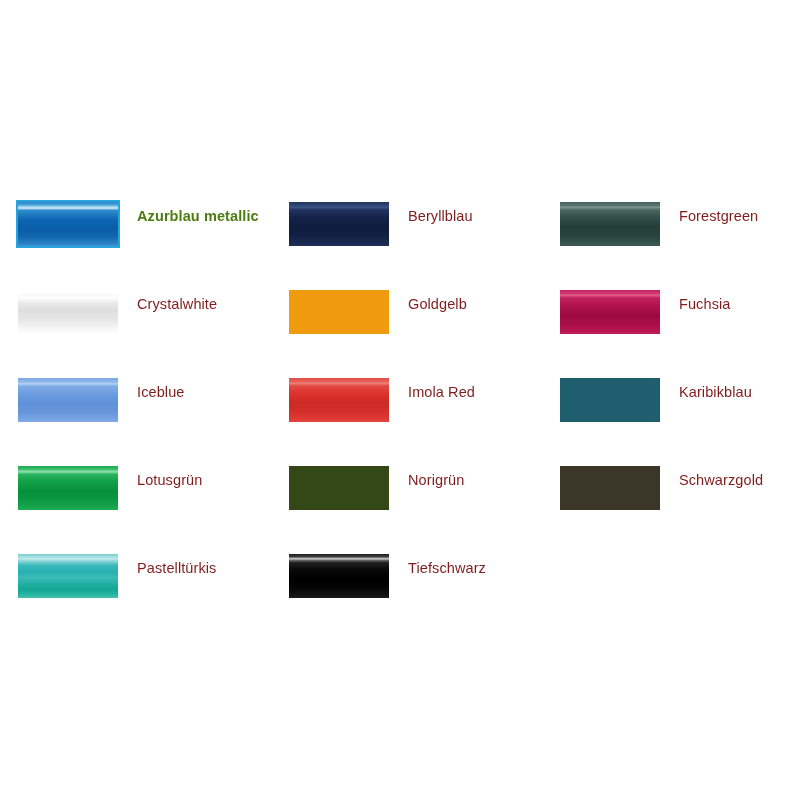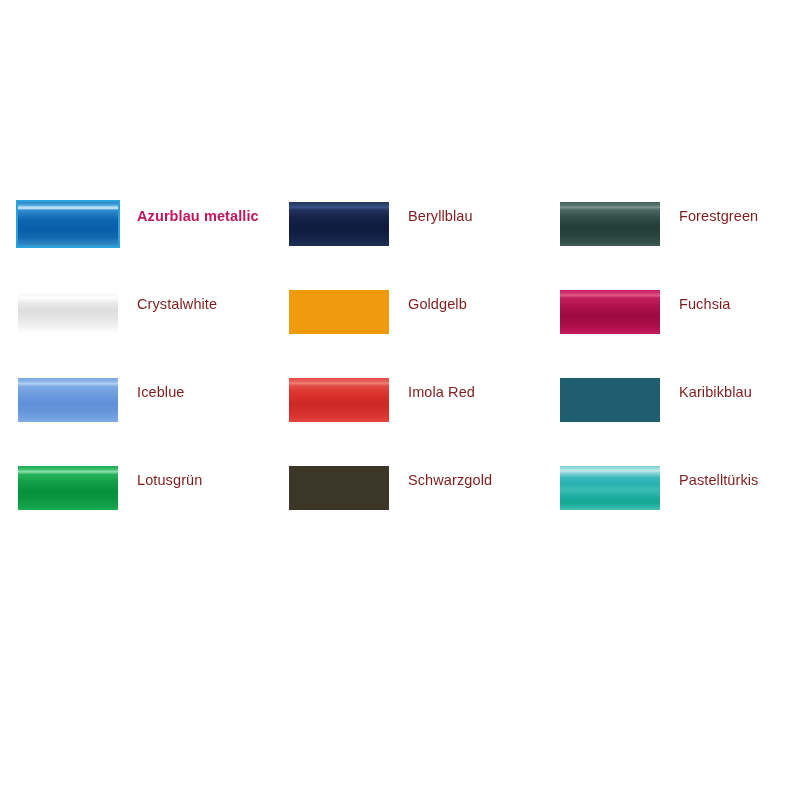--- a/index.html
+++ b/index.html
@@ -77,21 +77,21 @@
     margin-top: 9px;
     font-size: 14.5px;
     line-height: 22px;
     color: #7f1d1d;
     font-weight: normal;
     letter-spacing: 0.1px;
     max-width: 140px;
   }
 
   .swatch-item.is-selected .swatch-label {
-    color: #be185d;
+    color: #4d7c0f;
     font-weight: bold;
   }
 </style>
 </head>
 <body>
 
 <div id="color-picker">
   <div class="swatch-grid">
       <div class="swatch-item is-selected">
         <div class="chip-wrap is-selected">
@@ -168,28 +168,44 @@
       <div class="swatch-item">
         <div class="chip-wrap">
           <div class="chip" style="background: linear-gradient(rgb(27, 171, 82) 0%, rgb(53, 189, 103) 7%, rgb(110, 212, 147) 11%, rgb(143, 224, 171) 13%, rgb(39, 178, 92) 19%, rgb(18, 160, 71) 36%, rgb(6, 144, 60) 58%, rgb(11, 152, 65) 78%, rgb(21, 164, 75) 93%, rgb(32, 173, 85) 100%);">
             <span class="sheen"></span>
           </div>
         </div>
         <div class="swatch-label">Lotusgrün</div>
       </div>
       <div class="swatch-item">
         <div class="chip-wrap">
+          <div class="chip" style="background: linear-gradient(rgb(52, 71, 22) 0%, rgb(52, 71, 22) 100%);">
+            <span class="sheen"></span>
+          </div>
+        </div>
+        <div class="swatch-label">Norigrün</div>
+      </div>
+      <div class="swatch-item">
+        <div class="chip-wrap">
           <div class="chip" style="background: linear-gradient(rgb(59, 54, 39) 0%, rgb(59, 54, 39) 100%);">
             <span class="sheen"></span>
           </div>
         </div>
         <div class="swatch-label">Schwarzgold</div>
       </div>
       <div class="swatch-item">
         <div class="chip-wrap">
           <div class="chip" style="background: linear-gradient(rgb(121, 207, 210) 0%, rgb(165, 223, 224) 7%, rgb(196, 234, 234) 11%, rgb(138, 214, 216) 16%, rgb(60, 185, 187) 26%, rgb(40, 176, 178) 40%, rgb(59, 188, 182) 54%, rgb(31, 173, 160) 70%, rgb(19, 168, 148) 82%, rgb(43, 182, 164) 93%, rgb(70, 192, 178) 100%);">
             <span class="sheen"></span>
           </div>
         </div>
         <div class="swatch-label">Pastelltürkis</div>
+      </div>
+      <div class="swatch-item">
+        <div class="chip-wrap">
+          <div class="chip" style="background: linear-gradient(rgb(28, 28, 28) 0%, rgb(61, 61, 61) 6%, rgb(142, 142, 142) 9%, rgb(216, 216, 216) 11%, rgb(106, 106, 106) 14%, rgb(30, 30, 30) 20%, rgb(7, 7, 7) 38%, rgb(0, 0, 0) 58%, rgb(5, 5, 5) 76%, rgb(15, 15, 15) 90%, rgb(26, 26, 26) 100%);">
+            <span class="sheen"></span>
+          </div>
+        </div>
+        <div class="swatch-label">Tiefschwarz</div>
       </div>
     </div>
 </div>
 
 </body></html>

